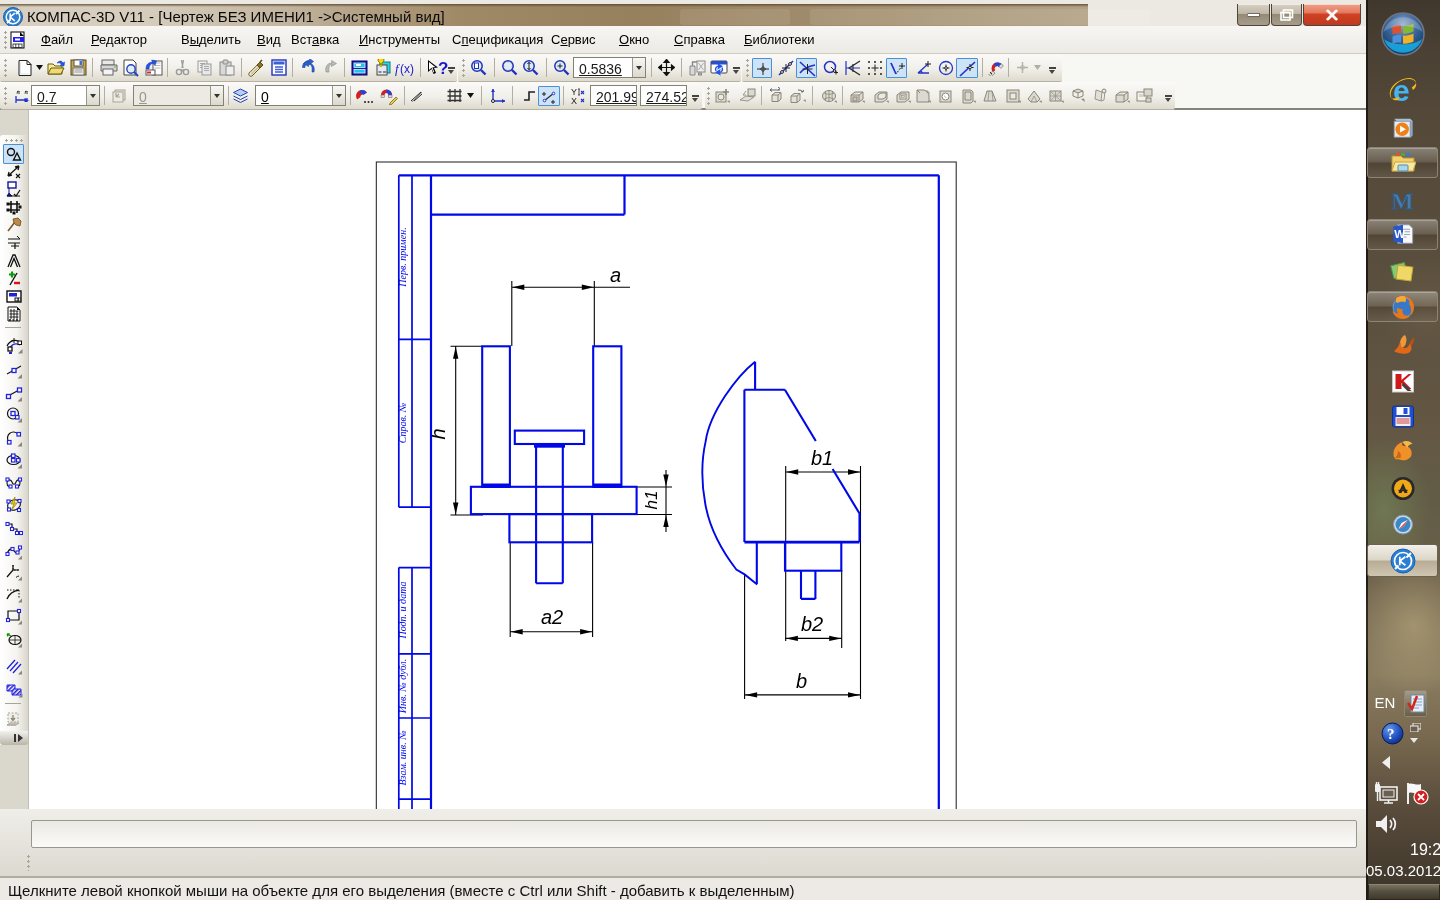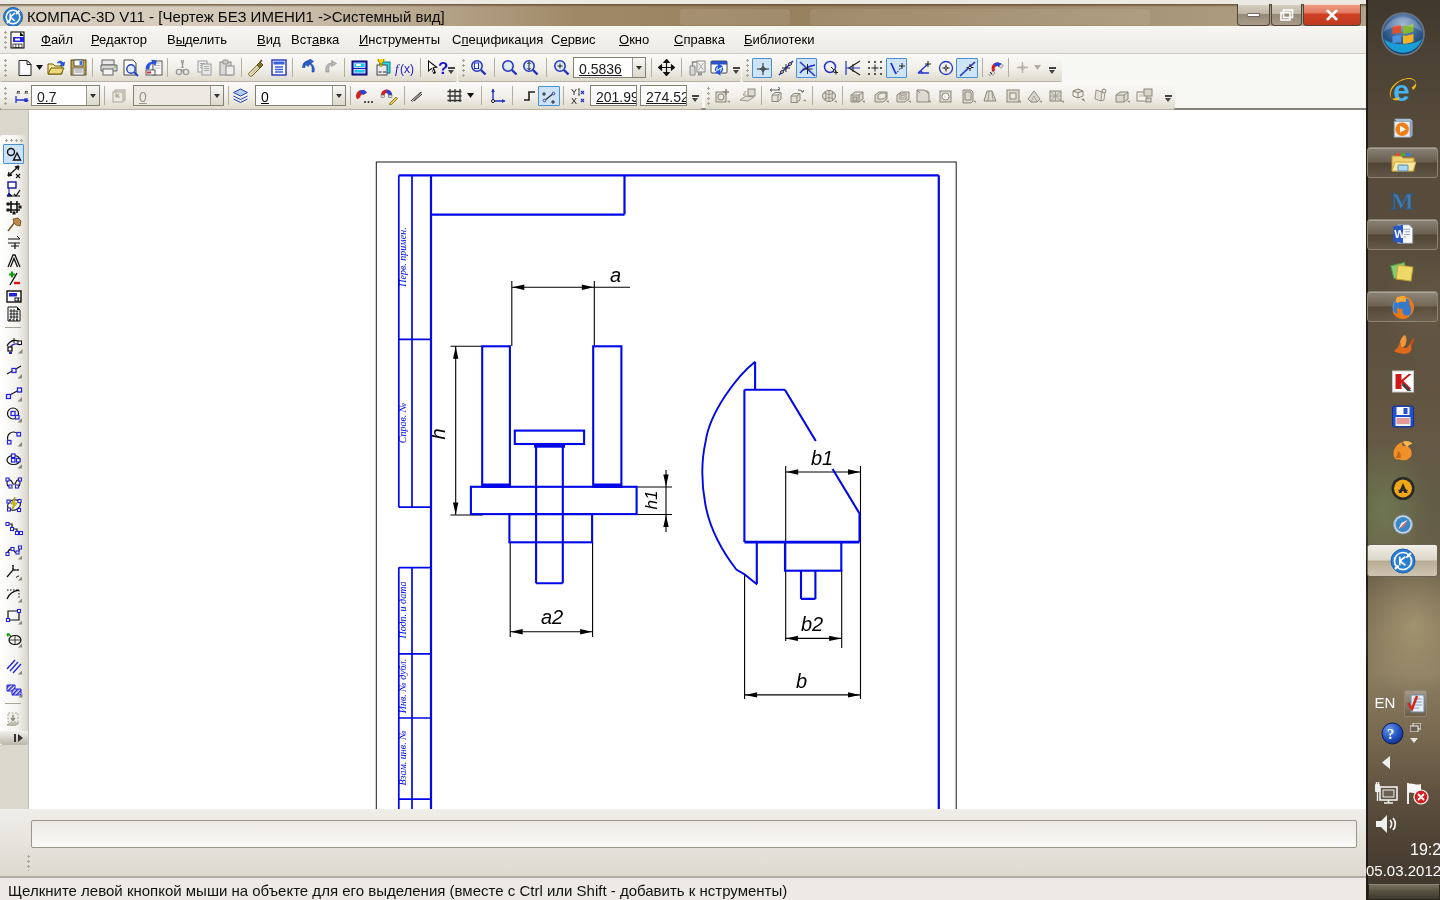--- a/index.html
+++ b/index.html
@@ -1,18 +1,18 @@
 <!DOCTYPE html>
 <html><head><meta charset="utf-8">
 <style>
 html,body{margin:0;padding:0;width:1440px;height:900px;overflow:hidden;font-family:"Liberation Sans",sans-serif;background:#000;}
 #app{position:absolute;left:0;top:0;width:1366px;height:900px;background:#ece9e2;}
 *{box-sizing:border-box;}
 
-#title{position:absolute;left:0;top:4px;width:1366px;height:26px;
+#title{position:absolute;left:0;top:4px;width:1088px;height:26px;
 background:linear-gradient(90deg,#d8cfc0 0%,#d6ccbc 14%,#c4b7a2 25%,#a08967 42%,#96805e 58%,#a08c6c 75%,#ad9c7f 92%,#b2a285 100%);}
 #title:before{content:"";position:absolute;left:0;top:0;width:100%;height:3px;background:linear-gradient(180deg,rgba(90,70,45,.85),rgba(90,70,45,0));}
 #title:after{content:"";position:absolute;left:0;bottom:0;width:100%;height:3px;background:linear-gradient(180deg,#cfc6b6 0%,#cfc6b6 40%,#332c20 55%,#332c20 100%);}
 #titletext{position:absolute;left:27px;top:4px;font-size:15px;color:#0a0a0a;white-space:nowrap;}
 .tbtn{position:absolute;top:0;height:22px;border:1px solid #4e463c;border-top:none;border-radius:0 0 4px 4px;background:linear-gradient(180deg,#d7d0c4 0%,#c0b7a7 45%,#958a77 50%,#a89d8a 100%);box-shadow:inset 0 1px 0 rgba(255,255,255,.6);}
 #btnclose{background:linear-gradient(180deg,#f0a088 0%,#e37c62 40%,#cf4124 50%,#c03a20 100%);}
 .tbtn svg{position:absolute;left:50%;top:50%;transform:translate(-50%,-50%);}
 
 #menubar{position:absolute;left:0;top:26px;width:1366px;height:28px;background:linear-gradient(180deg,#f7f6f3,#eceae5);border-bottom:1px solid #d0ccc0;font-size:13px;color:#000;}
 .mitem{position:absolute;top:6px;}
@@ -91,21 +91,21 @@
     <svg style="position:absolute;left:10px;top:5px" width="17" height="18" viewBox="0 0 17 18">
         <rect x="1" y="1" width="13" height="16" fill="#fff" stroke="#000"></rect>
         <path d="M10 1 l4 4 h-4 z" fill="#000"></path>
         <rect x="3" y="6" width="11" height="5" fill="#2222ee"></rect>
         <rect x="5" y="7.5" width="5" height="2" fill="#fff"></rect>
         <rect x="3" y="13" width="9" height="3.5" fill="#fff" stroke="#000" stroke-width=".7"></rect>
         <path d="M5.8 13 v3.5 M8.8 13 v3.5" stroke="#000" stroke-width=".7"></path>
       </svg>
     <div class="mitem" style="left:41px"><u>Ф</u>айл</div>
     <div class="mitem" style="left:91px"><u>Р</u>едактор</div>
-    <div class="mitem" style="left:167px">В<u>ы</u>делить</div>
+    <div class="mitem" style="left:181px">В<u>ы</u>делить</div>
     <div class="mitem" style="left:257px"><u>В</u>ид</div>
     <div class="mitem" style="left:291px">Вст<u>а</u>вка</div>
     <div class="mitem" style="left:359px"><u>И</u>нструменты</div>
     <div class="mitem" style="left:452px">С<u>п</u>ецификация</div>
     <div class="mitem" style="left:551px">С<u>е</u>рвис</div>
     <div class="mitem" style="left:619px"><u>О</u>кно</div>
     <div class="mitem" style="left:674px"><u>С</u>правка</div>
     <div class="mitem" style="left:744px"><u>Б</u>иблиотеки</div>
   </div>
   <div class="trow" id="row1">
@@ -950,21 +950,21 @@
       <rect x="784" y="542.1" width="56.3" height="28.6"></rect>
       <path d="M800 570.7 V598.9 M814.4 570.7 V598.9 M800 598.9 H814.4"></path>
     </g>
   </svg>
   </div>
   <div id="msgbar">
       <div id="msgfield"></div>
       <div class="grip" style="left:27px;top:46px;height:16px;"></div>
     </div>
   <div id="statusbar">
-      <span>Щелкните левой кнопкой мыши на объекте для его выделения (вместе с Ctrl или Shift - добавить к нструменты)</span>
+      <span>Щелкните левой кнопкой мыши на объекте для его выделения (вместе с Ctrl или Shift - добавить к выделенным)</span>
     </div>
 </div>
 <div id="taskbar">
   <div style="position:absolute;left:0;top:400px;width:74px;height:220px;background:radial-gradient(ellipse 65px 100px at 18px 110px,rgba(125,150,95,.45),transparent 72%);"></div>
   <div style="position:absolute;left:0;top:545px;width:74px;height:180px;background:radial-gradient(ellipse 80px 95px at 48px 80px,rgba(225,205,150,.38),transparent 75%);"></div>
   <div style="position:absolute;left:0;top:240px;width:74px;height:140px;background:radial-gradient(ellipse 60px 70px at 60px 70px,rgba(120,105,80,.35),transparent 75%);"></div>
   <svg class="tkico" style="top:12px" width="44" height="44" viewBox="0 0 44 44">
     <defs>
         <radialGradient id="orb" cx="50%" cy="28%" r="80%">
           <stop offset="0%" stop-color="#8ba6c8"></stop>

